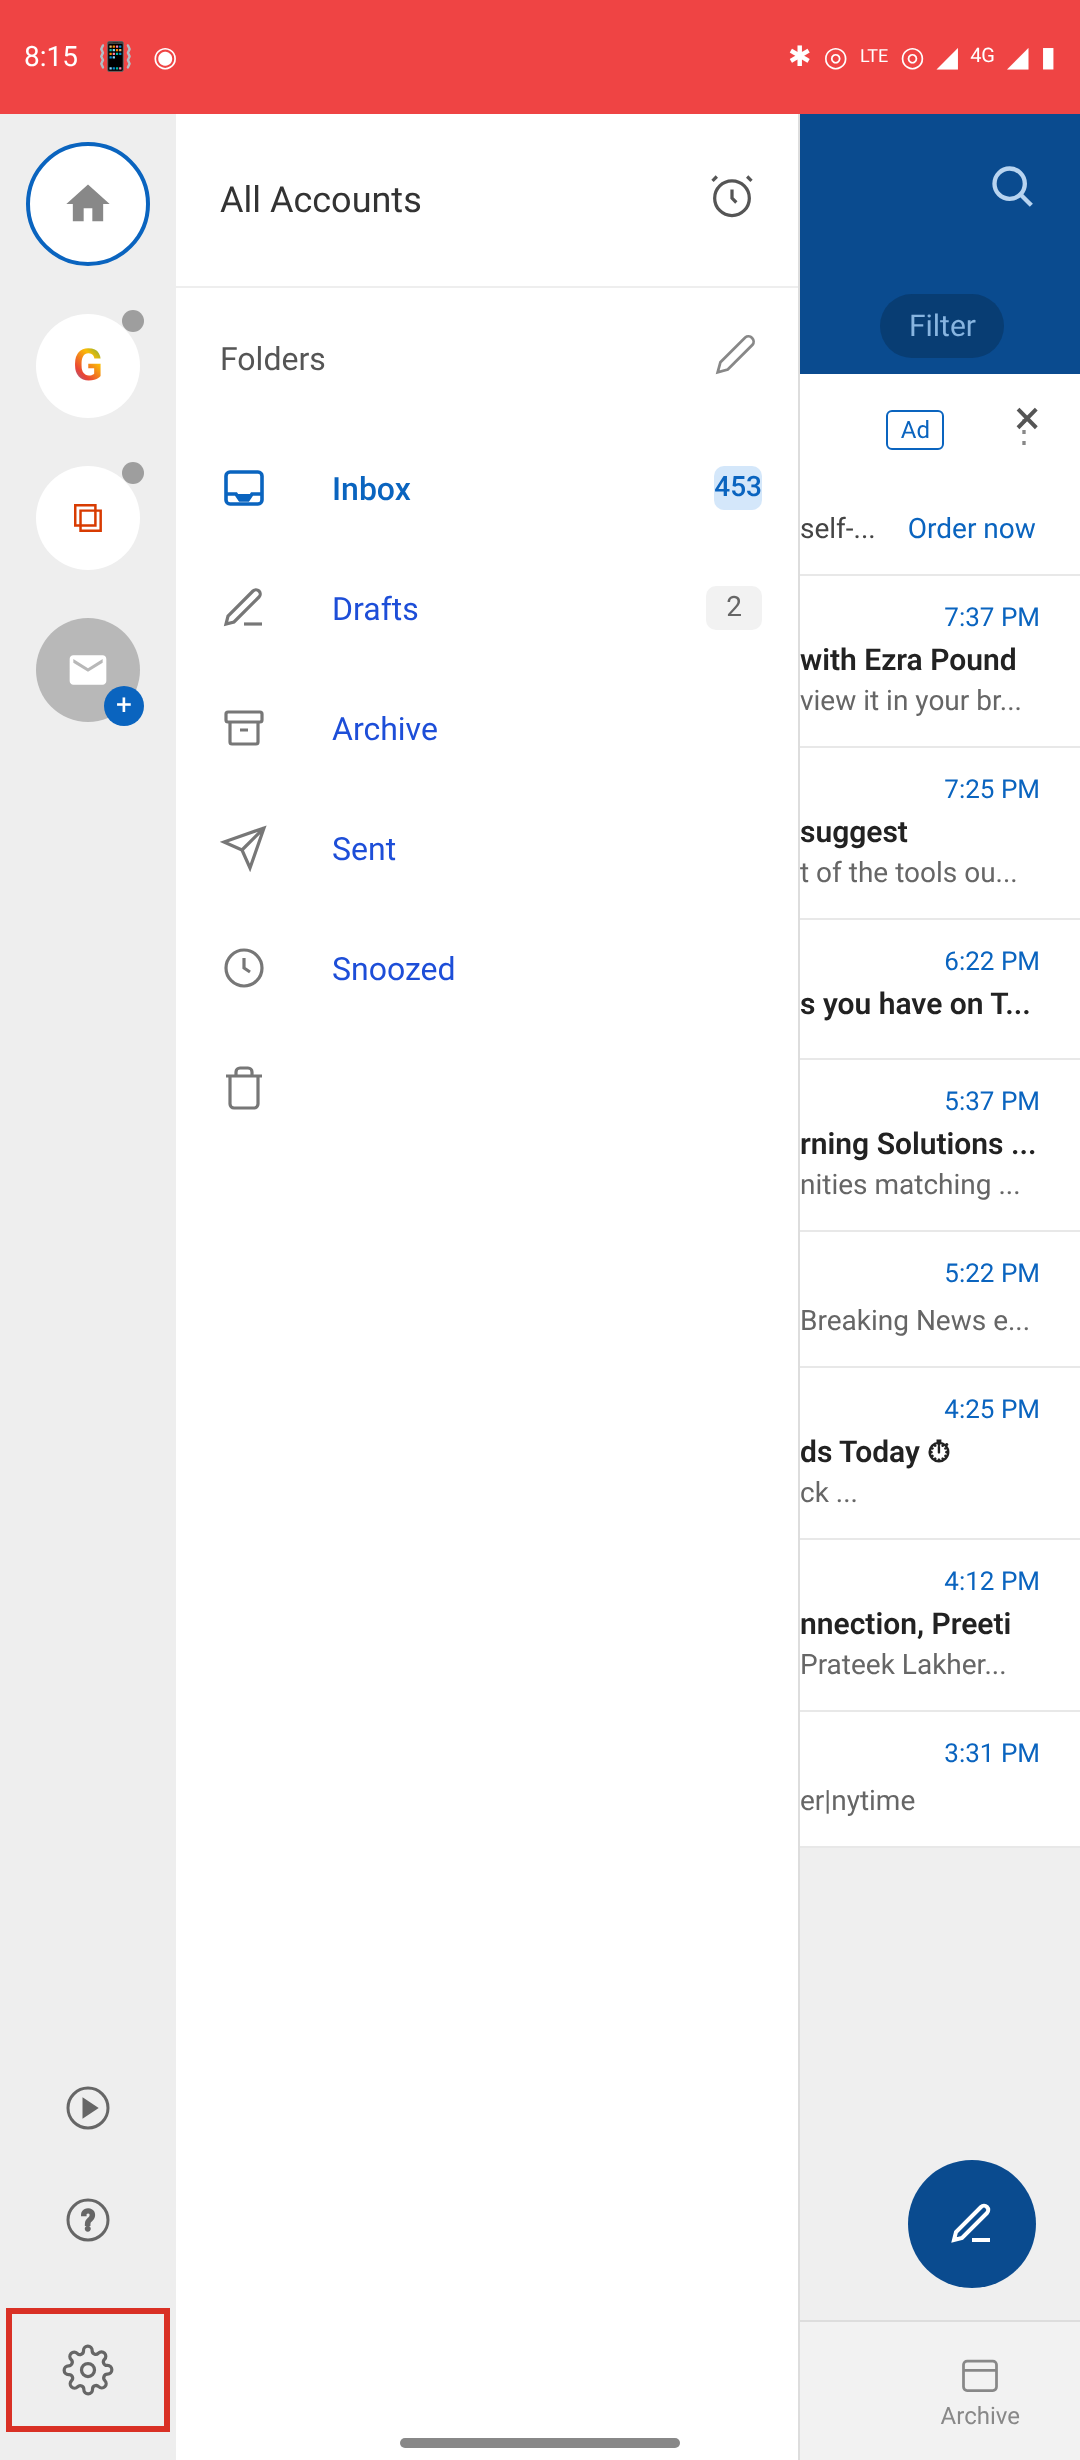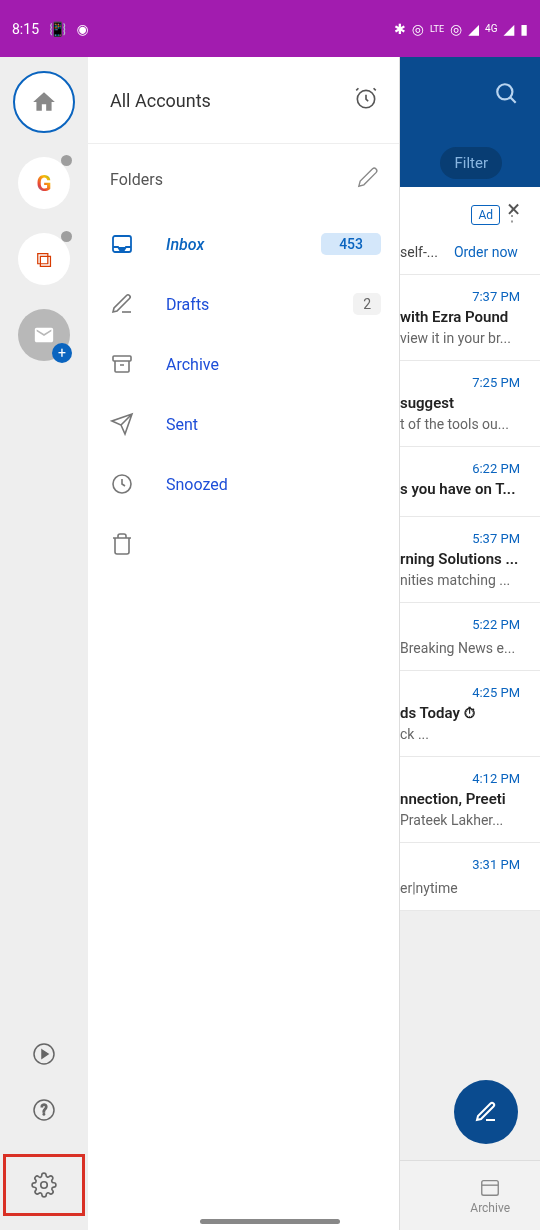--- a/index.html
+++ b/index.html
@@ -6,21 +6,21 @@
     body {
       width: 540px;
       height: 1230px;
       font-family: -apple-system, Roboto, sans-serif;
       position: relative;
       overflow: hidden;
       background: #fff;
     }
     .status-bar {
       height: 57px;
-      background: #a21caf;
+      background: #ef4444;
       display: flex;
       align-items: center;
       justify-content: space-between;
       padding: 0 12px;
       color: #fff;
       font-size: 14px;
       gap: 28px;
     }
     .status-left { display: flex; align-items: center; gap: 10px; }
     .status-right { display: flex; align-items: center; gap: 6px; }
@@ -207,27 +207,27 @@
       padding: 22px 20px 22px 22px;
       color: #555;
       font-size: 16px;
     }
     .folder-item {
       display: flex;
       align-items: center;
       padding: 18px 18px 18px 22px;
       gap: 32px;
     }
-    .folder-item.selected .folder-label { color: #0a64bf; font-weight: 500; font-style: italic; }
+    .folder-item.selected .folder-label { color: #0a64bf; font-weight: 500; }
     .folder-icon { width: 24px; height: 24px; flex-shrink: 0; }
     .folder-label { flex: 1; font-size: 16px; color: #1d4ed8; }
     .folder-badge {
       background: #d4e7fa;
       color: #0a64bf;
-      padding: 3px 18px;
+      padding: 3px 0;
       border-radius: 5px;
       font-size: 14px;
       font-weight: 500;
     }
     .folder-count { color: #666; background: #f2f2f2; padding: 3px 10px; border-radius: 5px; font-size: 14px; }
   </style>
 </head>
 <body>
 
 <div class="status-bar">
@@ -254,21 +254,21 @@
         <circle cx="10" cy="10" r="7"></circle>
         <line x1="20" y1="20" x2="15" y2="15"></line>
       </svg>
   </span>
   <div class="filter-btn">Filter</div>
 </div>
 
 <div class="emails-bg">
   <div class="ad-row">
     <span class="close-x">×</span>
-    <div style="display:flex;justify-content:flex-end;align-items:center;gap:4px;margin-bottom:19px">
+    <div style="display:flex;justify-content:flex-end;align-items:center;gap:32px;margin-bottom:32px">
       <span class="ad-badge">Ad</span>
       <span style="color:#888">⋮</span>
     </div>
     <div style="display:flex;gap:16px;font-size:14px">
       <span style="color:#444">self-...</span>
       <span style="color:#0a64bf">Order now</span>
     </div>
   </div>
   <div class="email-row">
       <div class="email-time">7:37 PM</div>

